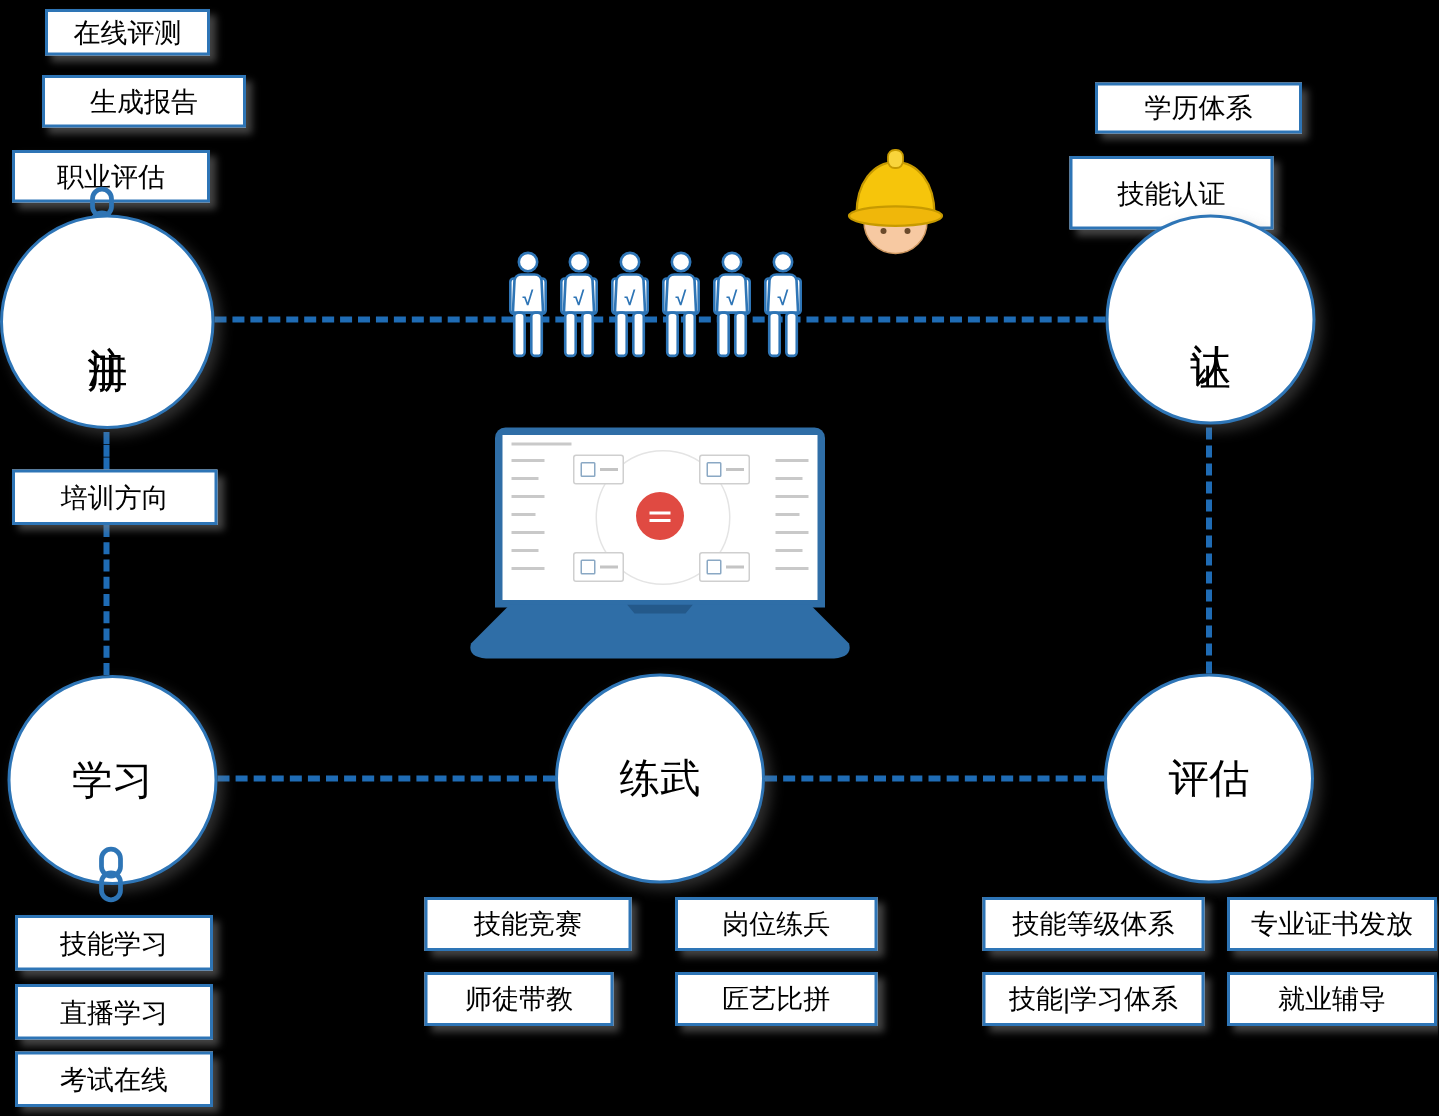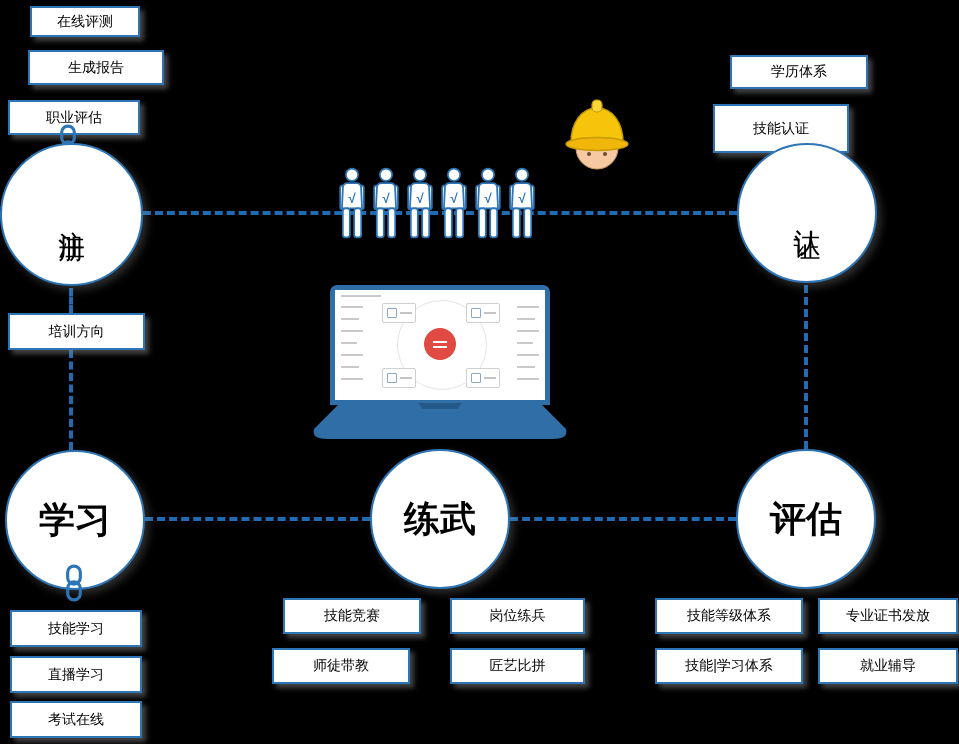--- a/index.html
+++ b/index.html
@@ -1,21 +1,21 @@
 <!DOCTYPE html>
 <html><head>
 <meta charset="utf-8">
 <style>
   html,body{margin:0;padding:0;background:#000;}
   .stage{position:relative;width:959px;height:744px;background:#000;font-family:"Liberation Sans",sans-serif;overflow:hidden;}
   .box{position:absolute;background:#fff;border:2px solid #2e75b6;box-shadow:4px 4px 5px rgba(135,135,135,.5);
-       display:flex;align-items:center;justify-content:center;font-size:14px;color:#000;white-space:nowrap;box-sizing:border-box;}
+       display:flex;align-items:center;justify-content:center;font-size:18px;color:#000;white-space:nowrap;box-sizing:border-box;}
   .circle{position:absolute;background:#fff;border:2px solid #2e75b6;border-radius:50%;
        box-shadow:4px 4px 9px rgba(135,135,135,.35);display:flex;align-items:center;justify-content:center;color:#000;box-sizing:border-box;}
-  .hlabel{font-size:36px;font-weight:bold;}
+  .hlabel{font-size:27px;}
   .vlabel{writing-mode:vertical-rl;text-orientation:upright;font-size:27px;letter-spacing:6px;}
   .dash{position:absolute;}
   .dash.h{border-top:4px dashed #1f6cb5;height:0;}
   .dash.v{border-left:4px dashed #1f6cb5;width:0;}
   .people{position:absolute;display:flex;gap:6px;}
   .person{width:28px;height:82px;}
   .p-fill{fill:#fff;stroke:#2e75b6;stroke-width:2;}
   .p-check{font-size:15px;font-weight:bold;fill:#2e75b6;}
   .chain{position:absolute;width:28px;height:38px;}
   .worker{position:absolute;width:78px;height:86px;}
@@ -83,21 +83,21 @@
   <div class="circle" style="left:736px;top:449px;width:140px;height:140px">
     <span class="hlabel">评估</span>
   </div>
 
   <div class="circle" style="left:370px;top:449px;width:140px;height:140px">
     <span class="hlabel">练武</span>
   </div>
 
   <div class="box" style="left:450px;top:598px;width:135px;height:36px">岗位练兵</div>
   <div class="box" style="left:283px;top:598px;width:138px;height:36px">技能竞赛</div>
-  <div class="box" style="left:272px;top:648px;width:138px;height:36px">师徒带教</div>
+  <div class="box" style="left:283px;top:648px;width:126px;height:36px">师徒带教</div>
   <div class="box" style="left:450px;top:648px;width:135px;height:36px">匠艺比拼</div>
 
   <div class="box" style="left:655px;top:598px;width:148px;height:36px">技能等级体系</div>
   <div class="box" style="left:818px;top:598px;width:140px;height:36px">专业证书发放</div>
   <div class="box" style="left:655px;top:648px;width:148px;height:36px">技能|学习体系</div>
   <div class="box" style="left:818px;top:648px;width:140px;height:36px">就业辅导</div>
 
   <div class="people" style="left:338px;top:163px">
     <svg class="person" viewBox="0 0 32 84">
       <circle class="p-fill" cx="16" cy="8.5" r="7"></circle>

